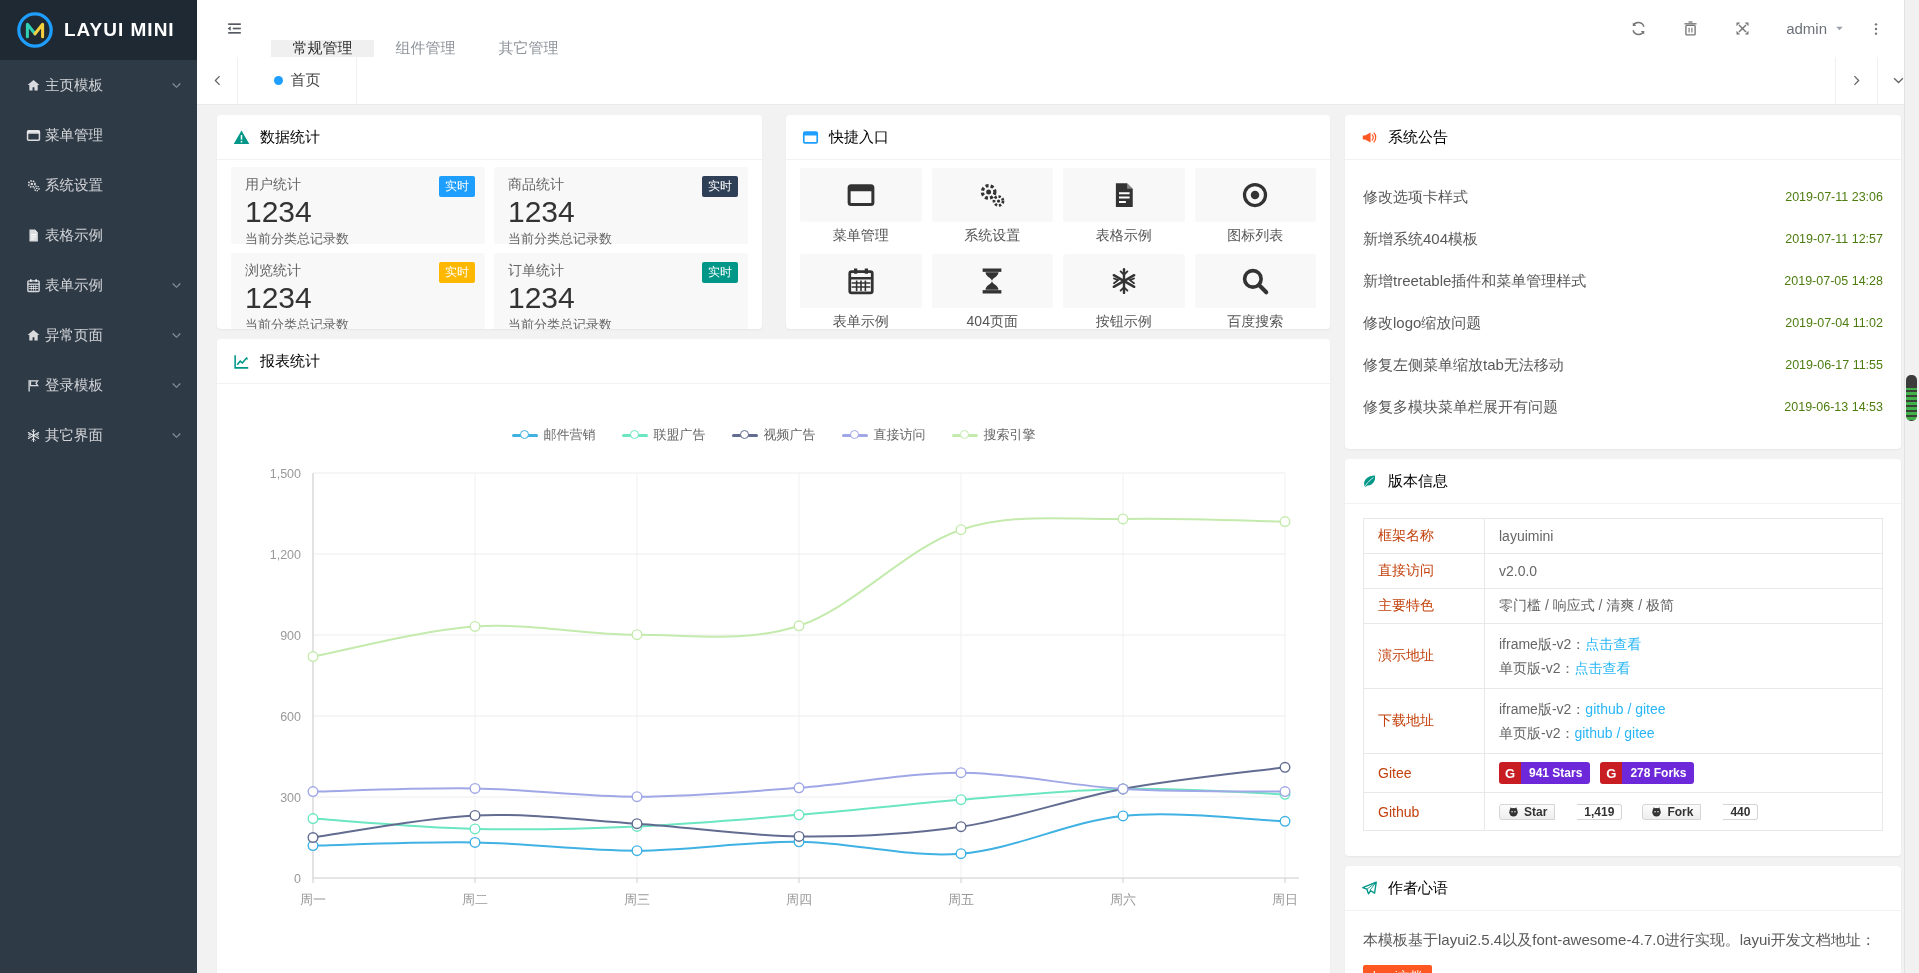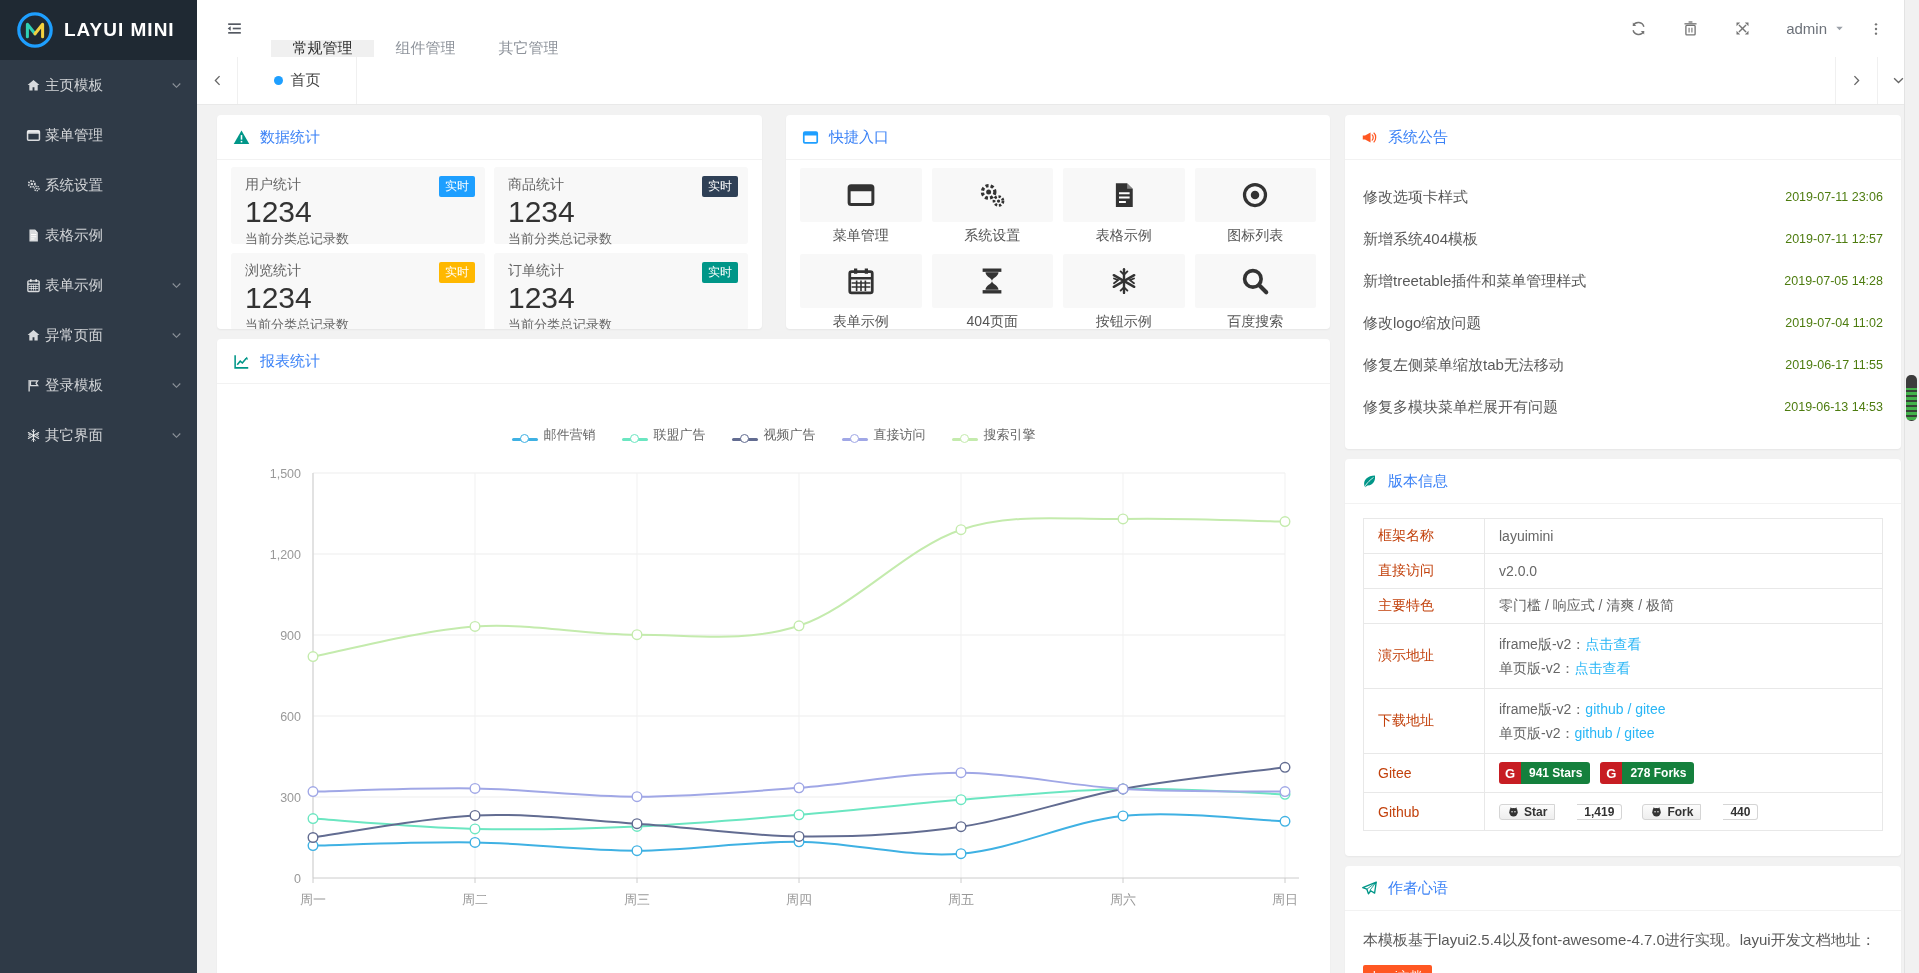--- a/index.html
+++ b/index.html
@@ -39,21 +39,21 @@
   .page-tab{width:118px;display:flex;align-items:center;justify-content:center;gap:8px;font-size:15px;color:#444;border-right:1px solid #f0f0f0;cursor:pointer;background:#fff;}
   .page-tab .dot{width:9px;height:9px;border-radius:50%;background:#1E9FFF;}
   #tb-right{margin-left:auto;display:flex;}
   #tb-right .tb-btn{border-left:1px solid #f0f0f0;width:41px;}
 
   
   #main{position:absolute;left:197px;top:104px;right:14px;bottom:0;padding:11px 4px 0 20px;display:flex;gap:15px;overflow:hidden;}
   .col-left{width:1113px;flex:0 0 1113px;}
   .col-right{width:556px;flex:0 0 556px;}
   .card{background:#fff;border-radius:4px;box-shadow:0 1px 2px rgba(0,0,0,.05);overflow:hidden;}
-  .card-header{height:44px;display:flex;align-items:center;gap:10px;padding:0 16px;border-bottom:1px solid #f2f2f2;font-size:15px;color:#3b82f6;}
+  .card-header{height:44px;display:flex;align-items:center;gap:10px;padding:0 16px;border-bottom:1px solid #f2f2f2;font-size:15px;color:#000000;}
   .card-header .ico{font-size:17px;}
 
   
   #row1{display:flex;gap:24px;}
   #stats-card{width:545px;height:214px;}
   #stats-grid{display:grid;grid-template-columns:1fr 1fr;gap:9px;padding:7px 14px;}
   .stat-box{background:#f8f8f8;border-radius:3px;padding:9px 14px;height:77px;box-sizing:border-box;position:relative;}
   .stat-label{font-size:14px;color:#666;}
   .stat-value{font-size:30px;color:#333;line-height:36px;}
   .stat-desc{font-size:13px;color:#666;}
@@ -61,21 +61,21 @@
 
   #shortcut-card{width:544px;height:214px;}
   #shortcut-grid{display:grid;grid-template-columns:repeat(4,1fr);gap:9px 10px;padding:8px 14px;}
   .sc-cell{text-align:center;cursor:pointer;}
   .sc-iconbox{background:#f8f8f8;height:54px;display:flex;align-items:center;justify-content:center;font-size:30px;color:#333;border-radius:2px;}
   .sc-label{margin-top:5px;font-size:14px;color:#555;height:18px;}
 
   
   #chart-card{margin-top:10px;height:690px;}
   #chart-legend{display:flex;justify-content:center;gap:26px;margin-top:42px;}
-  .lg-item{display:flex;align-items:flex-end;gap:6px;font-size:13px;color:#666;cursor:pointer;}
+  .lg-item{display:flex;align-items:center;gap:6px;font-size:13px;color:#666;cursor:pointer;}
   .lg-mark{width:26px;height:10px;position:relative;}
   .lg-mark .l{position:absolute;left:0;top:4px;width:26px;height:2.5px;border-radius:2px;}
   .lg-mark .c{position:absolute;left:8px;top:0px;width:7px;height:7px;border-radius:50%;background:#fff;border:1.8px solid;}
   #chart-wrap{padding:12px 14px 0 14px;}
 
   
   #notice-card{height:334px;}
   #notice-list{padding:16px 18px 0 18px;}
   .notice-row{height:42px;display:flex;align-items:center;justify-content:space-between;}
   .notice-text{font-size:15px;color:#595959;}
@@ -83,21 +83,21 @@
 
   #version-card{margin-top:10px;height:397px;}
   #version-body{padding:14px 18px;}
   #version-table{width:100%;border-collapse:collapse;}
   #version-table td{border:1px solid #e8e8e8;padding:8px 14px;font-size:14px;color:#666;}
   #version-table td.k{width:92px;color:#c2410c;}
   .vrow-line{line-height:24px;}
   a.vlink{color:#29b6f6;text-decoration:none;cursor:pointer;}
   .gitee-badge{display:inline-flex;align-items:center;height:22px;border-radius:3px;overflow:hidden;margin-right:10px;cursor:pointer;vertical-align:middle;}
   .gitee-g{width:22px;height:22px;background:#c71d23;color:#fff;font-weight:bold;font-size:13px;display:flex;align-items:center;justify-content:center;}
-  .gitee-txt{background:#15803d;color:#fff;font-size:12px;font-weight:bold;padding:0 8px;height:22px;display:flex;align-items:center;}
+  .gitee-txt{background:#6d28d9;color:#fff;font-size:12px;font-weight:bold;padding:0 8px;height:22px;display:flex;align-items:center;}
   .gh-badge{display:inline-flex;align-items:center;height:21px;margin-right:20px;cursor:pointer;vertical-align:middle;font-size:12px;font-weight:bold;color:#333;gap:22px;}
   .gh-left{background:linear-gradient(#fcfcfc,#eee);border:1px solid #d5d5d5;border-radius:3px 0 0 3px;display:flex;align-items:center;gap:4px;padding:0 7px;}
   .gh-left .ico{font-size:13px;color:#333;}
   .gh-right{background:#fff;border:1px solid #d5d5d5;border-left:none;border-radius:0 3px 3px 0;display:flex;align-items:center;padding:0 7px;}
 
   #author-card{margin-top:10px;height:200px;}
   #author-body{padding:12px 18px;font-size:15px;color:#595959;line-height:2.3;}
   .badge-doc{background:#FF5722;color:#fff;font-size:12px;padding:4px 10px;border-radius:2px;cursor:pointer;}
 
   

